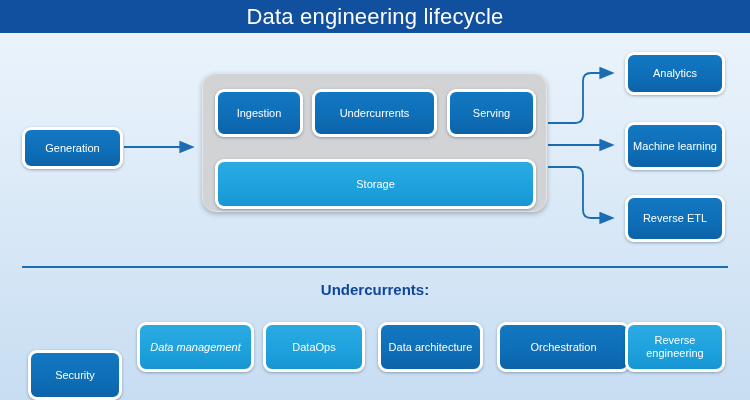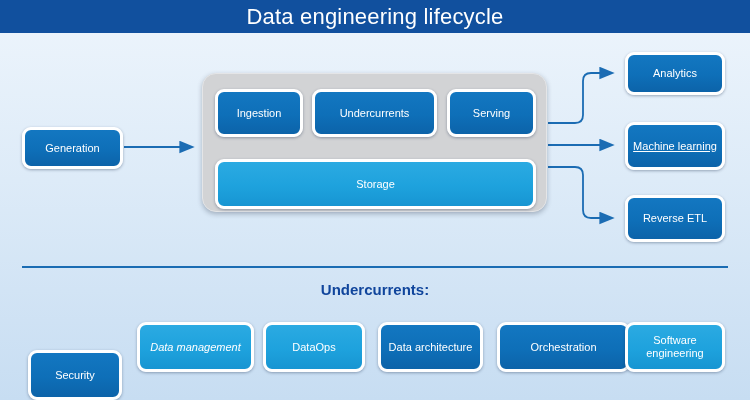--- a/index.html
+++ b/index.html
@@ -32,21 +32,21 @@
     position:absolute;left:202px;top:73px;width:345px;height:139px;
     background:var(--container-gray,#d2d3d5);
     border:1px solid #e4e5e7;border-radius:14px;box-sizing:border-box;
     box-shadow:0 2px 5px rgba(30,40,60,.30);
   }
   .ingestion{left:215px;top:89px;width:88px;height:48px;}
   .transformation{left:312px;top:89px;width:125px;height:48px;}
   .serving{left:447px;top:89px;width:89px;height:48px;}
   .storage{left:215px;top:159px;width:321px;height:50px;}
   .analytics{left:625px;top:52px;width:100px;height:43px;}
-  .ml{left:625px;top:122px;width:100px;height:48px;text-decoration:underline;}
+  .ml{left:625px;top:122px;width:100px;height:48px;}
   .retl{left:625px;top:195px;width:100px;height:47px;}
   .narrow{display:inline-block;max-width:70px;}
   .divider{position:absolute;left:22px;top:266px;width:706px;height:2px;background:var(--arrow,#2b63aa);}
   .uc-heading{
     position:absolute;left:0;top:281px;width:750px;text-align:center;
     font-size:15px;font-weight:bold;color:var(--undercurrents-text,#10459c);
   }
   .uc-row{position:absolute;left:0;top:0;width:750px;height:400px;pointer-events:none;}
   .uc-row .box{top:322px;height:50px;pointer-events:auto;}
   .uc-row .box:nth-child(1){left:28px;width:94px;margin-top:28px;}
@@ -93,16 +93,16 @@
 
   <div class="divider"></div>
   <div class="uc-heading">Undercurrents:</div>
 
   <div class="uc-row">
     <div class="box dark">Security</div>
     <div class="box light">Data management</div>
     <div class="box light">DataOps</div>
     <div class="box dark">Data architecture</div>
     <div class="box dark">Orchestration</div>
-    <div class="box light">Software engineering</div>
+    <div class="box light">Reverse engineering</div>
   </div>
 
 </div>
 
 </body></html>

